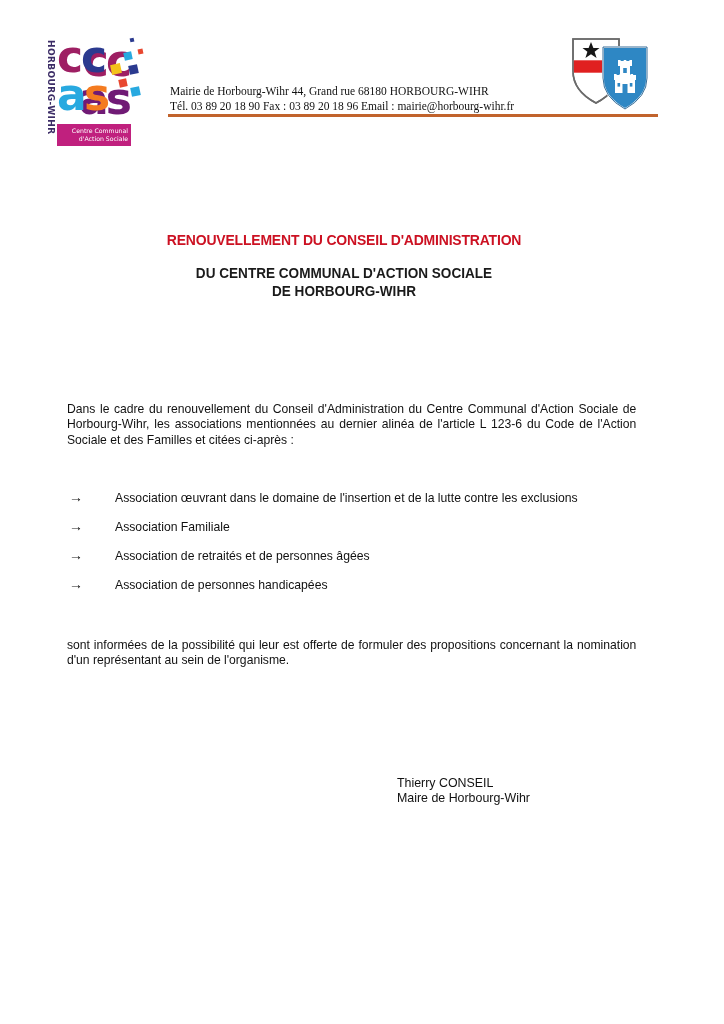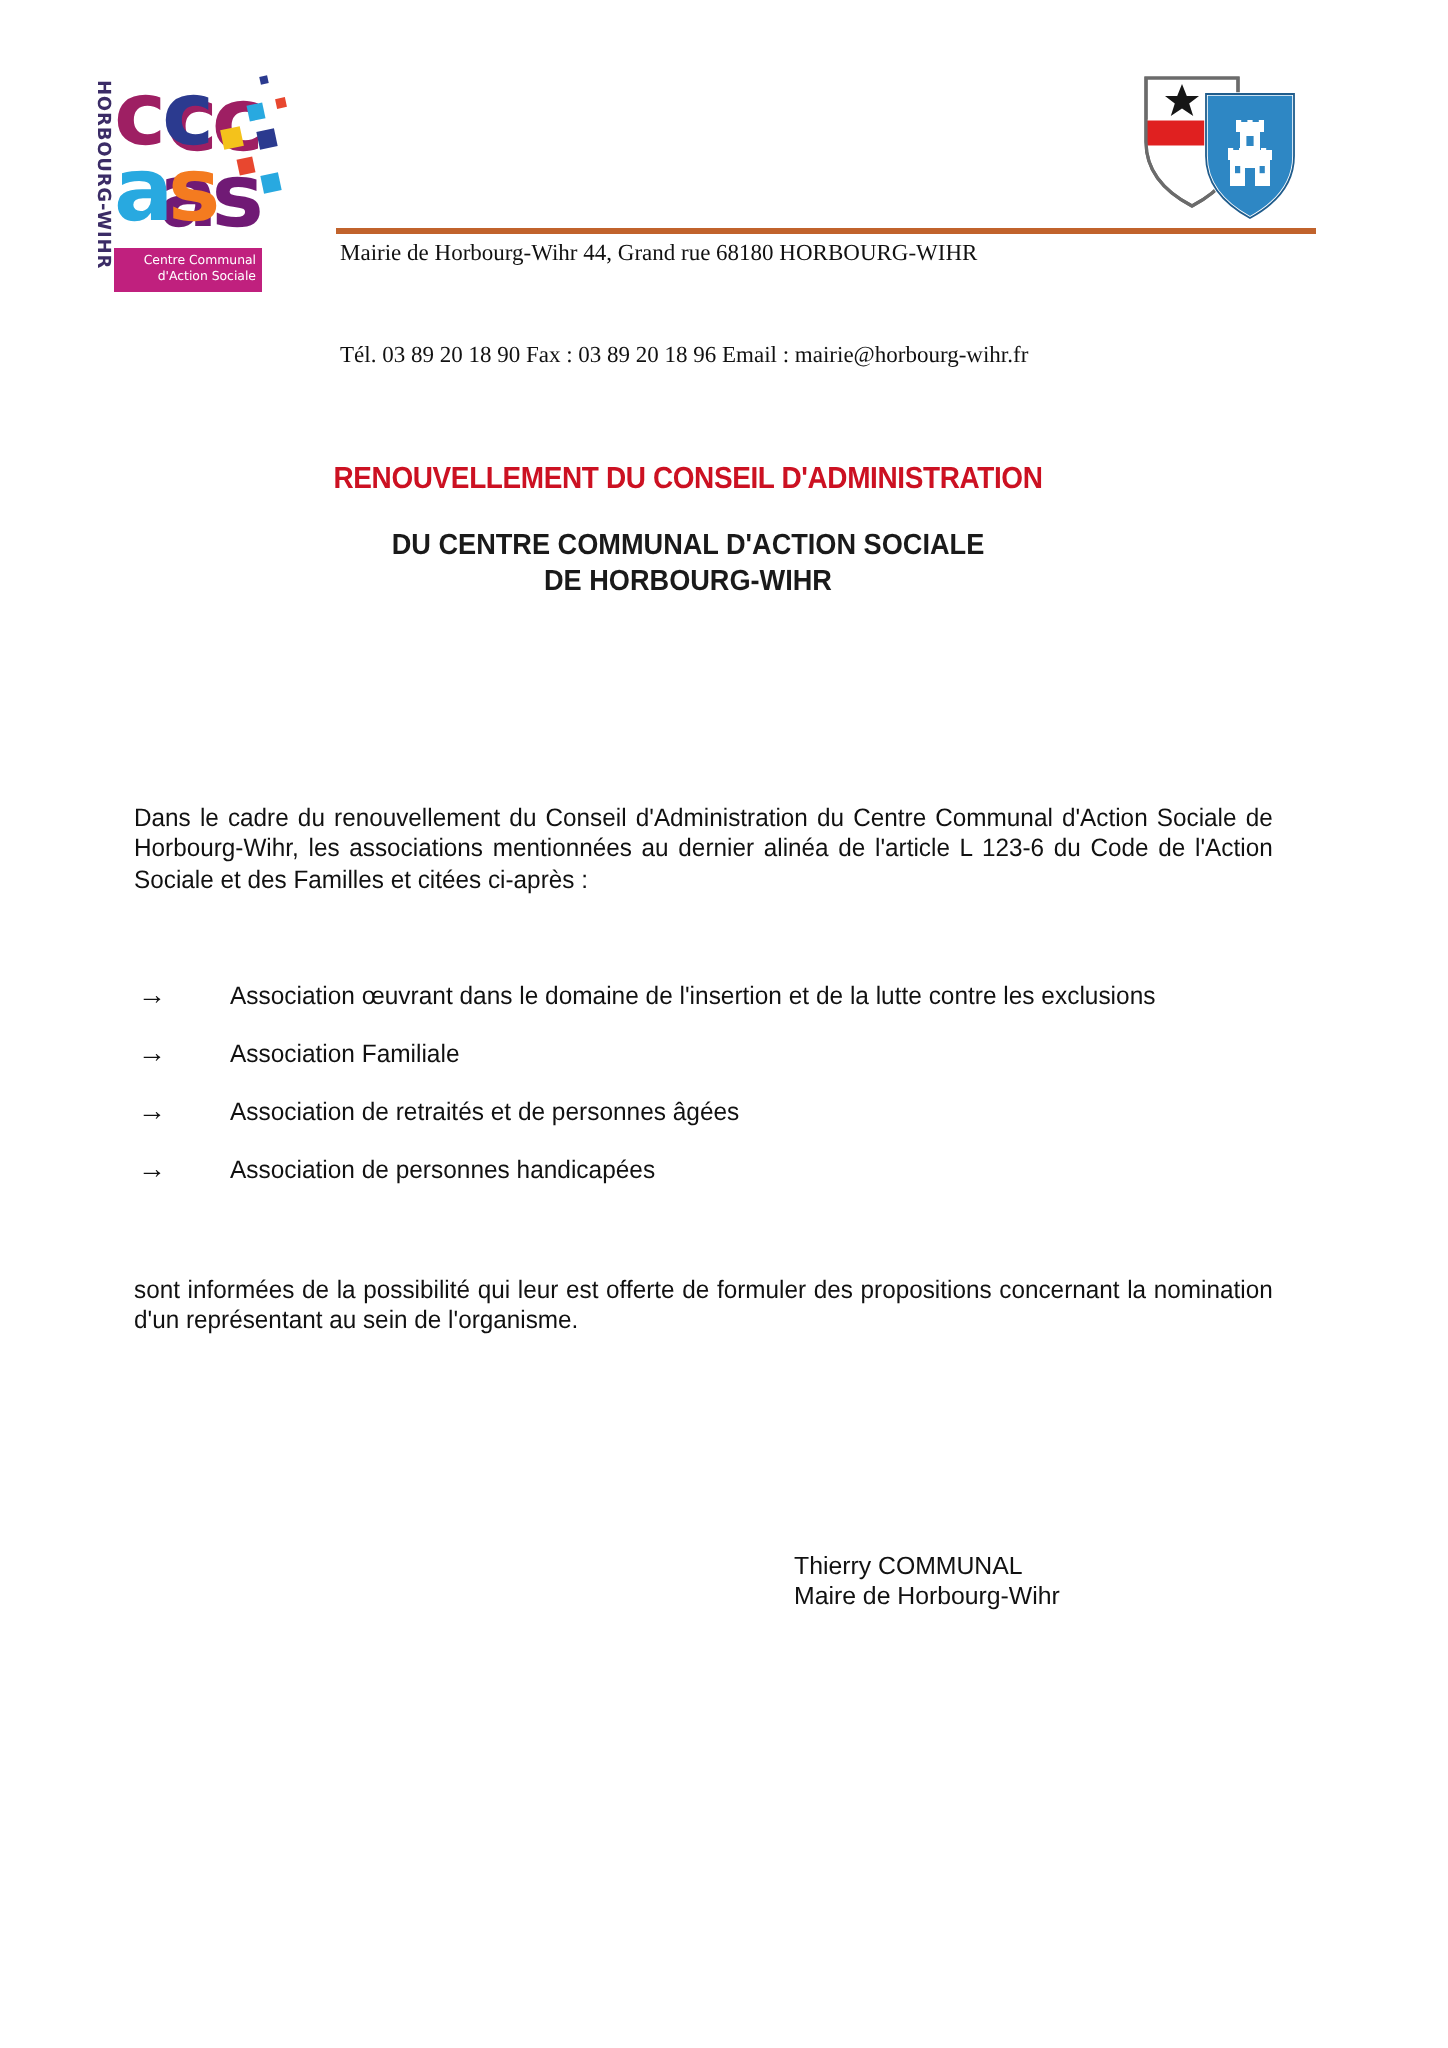--- a/index.html
+++ b/index.html
@@ -97,21 +97,20 @@
     left: 170px;
     top: 84px;
     width: 490px;
   }
   .contact .line {
     font-family: "Liberation Serif", serif;
     font-size: 11.5px;
     color: #111111;
     line-height: 15px;
     white-space: nowrap;
-    margin-top: 36px;
   }
   .header-rule {
     position: absolute;
     left: 168px;
     top: 114px;
     width: 490px;
     height: 3px;
     background: #C1632C;
   }
 
@@ -331,17 +330,17 @@
     </div>
     <div class="assoc-item">
       <span class="assoc-arrow">→</span>
       <span class="assoc-text">Association de personnes handicapées</span>
     </div>
   </div>
 
   <div class="outro">sont informées de la possibilité qui leur est offerte de formuler des propositions concernant la nomination d'un représentant au sein de l'organisme.</div>
 
   <div class="signature">
-    <div>Thierry COMMUNAL</div>
+    <div>Thierry CONSEIL</div>
     <div>Maire de Horbourg-Wihr</div>
   </div>
 
 </div>
 
 </body></html>

